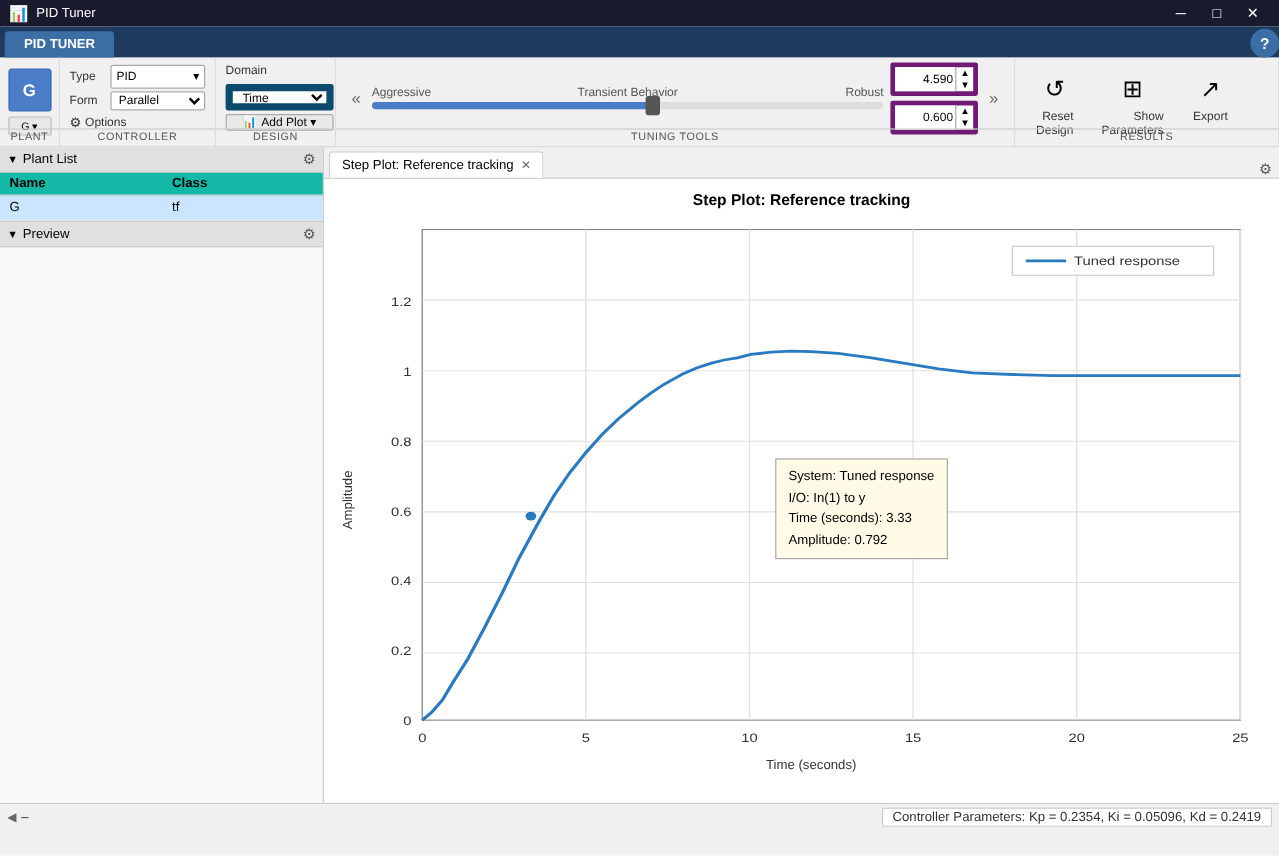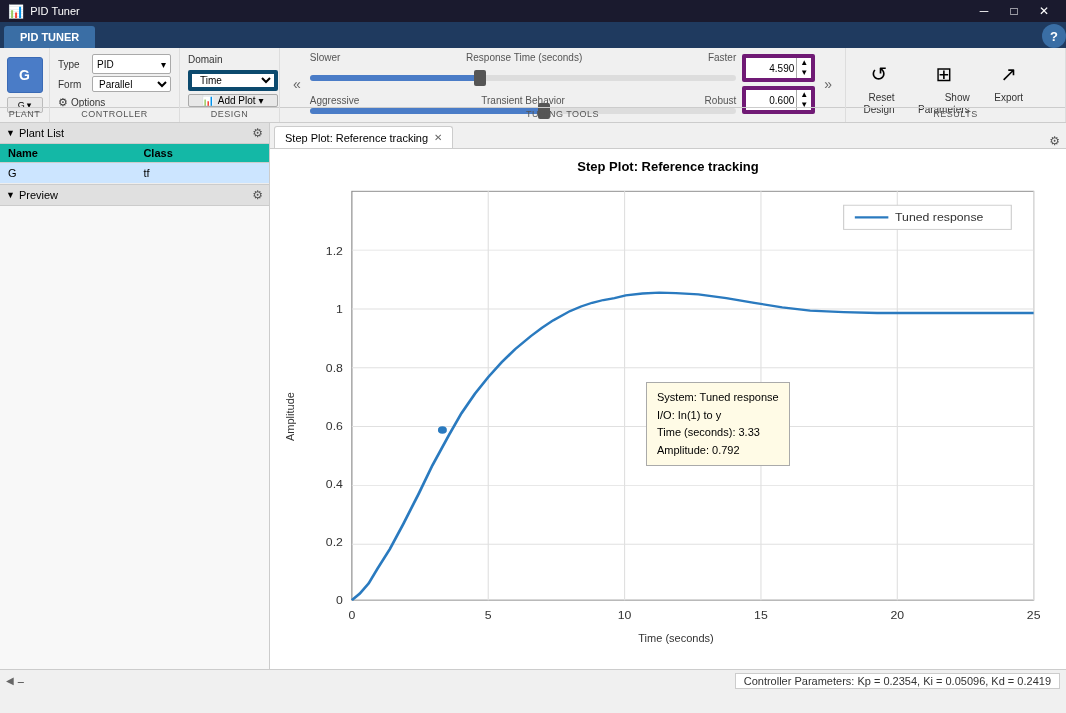--- a/index.html
+++ b/index.html
@@ -125,21 +125,21 @@
     .gear-icon { font-size: 11px; }
 
     .design-section {
       width: 100px;
       padding: 6px 8px 16px;
       align-items: flex-start;
       gap: 3px;
     }
     .design-label { font-size: 10px; color: #333; margin-bottom: 2px; }
     .domain-select {
-      height: 22px; font-size: 10px; border: 4px solid #0c4a6e;
+      height: 22px; font-size: 10px; border: 6px solid #0c4a6e;
       background: white; border-radius: 2px; width: 90px; padding: 0 4px;
     }
     .add-plot-btn {
       height: 22px; font-size: 10px; border: 1px solid #aaa;
       background: #e8e8e8; border-radius: 2px; width: 90px;
       display: flex; align-items: center; justify-content: center;
       gap: 3px; cursor: pointer;
     }
 
     .tuning-section {
@@ -447,31 +447,20 @@
     </div>
     <div class="section-divider"></div>
     <span class="toolbar-section-label">DESIGN</span>
   </div>
 
   <div class="toolbar-section tuning-section" style="position:relative;">
     <div class="slider-container">
       <div class="slider-arrow">«</div>
       <div class="slider-wrapper">
 
-        <div class="slider-row">
-          <div class="slider-labels">
-            <span>Slower</span>
-            <span style="position: relative; font-size: 10px; white-space: nowrap;">Response Time (seconds)</span>
-            <span>Faster</span>
-          </div>
-          <div class="slider-track" style="margin-top:12px;">
-            <div class="slider-fill" style="width:40%;"></div>
-            <div class="slider-thumb" style="left:40%;"></div>
-          </div>
-        </div>
 
         <div class="slider-row">
           <div class="slider-labels">
             <span>Aggressive</span>
             <span style="position:absolute; left:50%; transform:translateX(-50%); font-size:10px; white-space:nowrap;">Transient Behavior</span>
             <span>Robust</span>
           </div>
           <div class="slider-track">
             <div class="slider-fill" style="width:55%;"></div>
             <div class="slider-thumb" style="left:55%;"></div>

